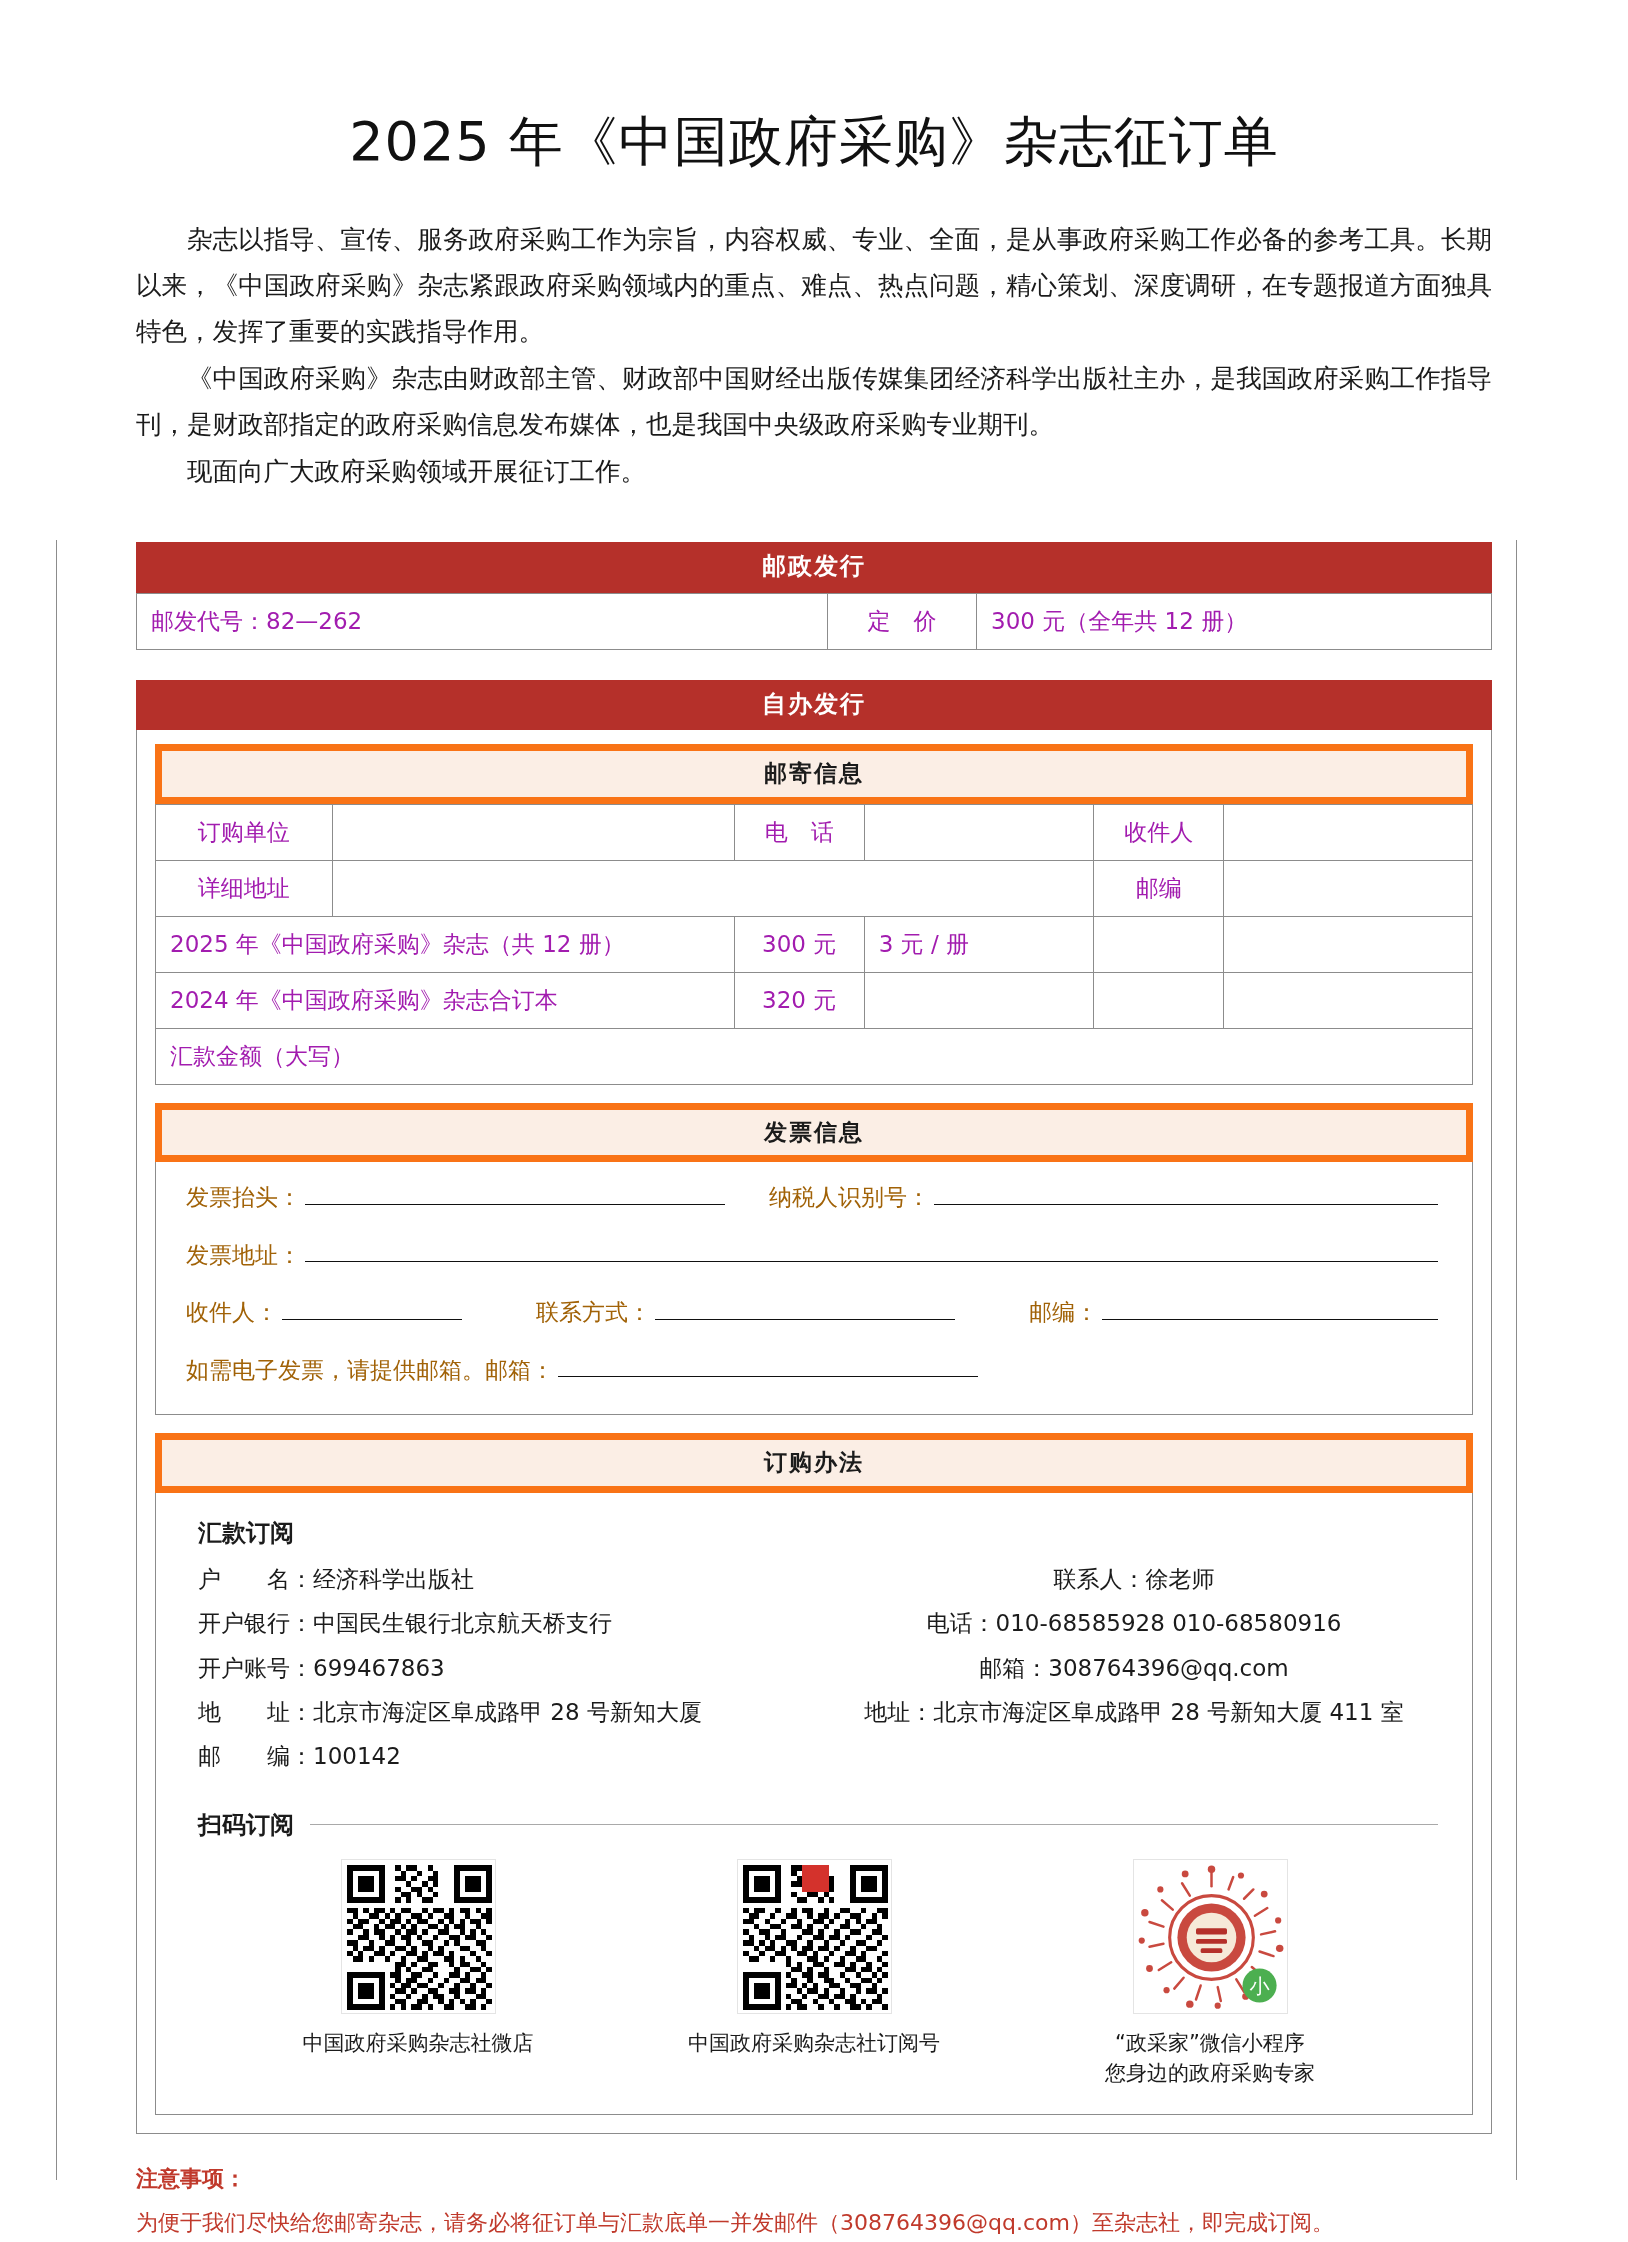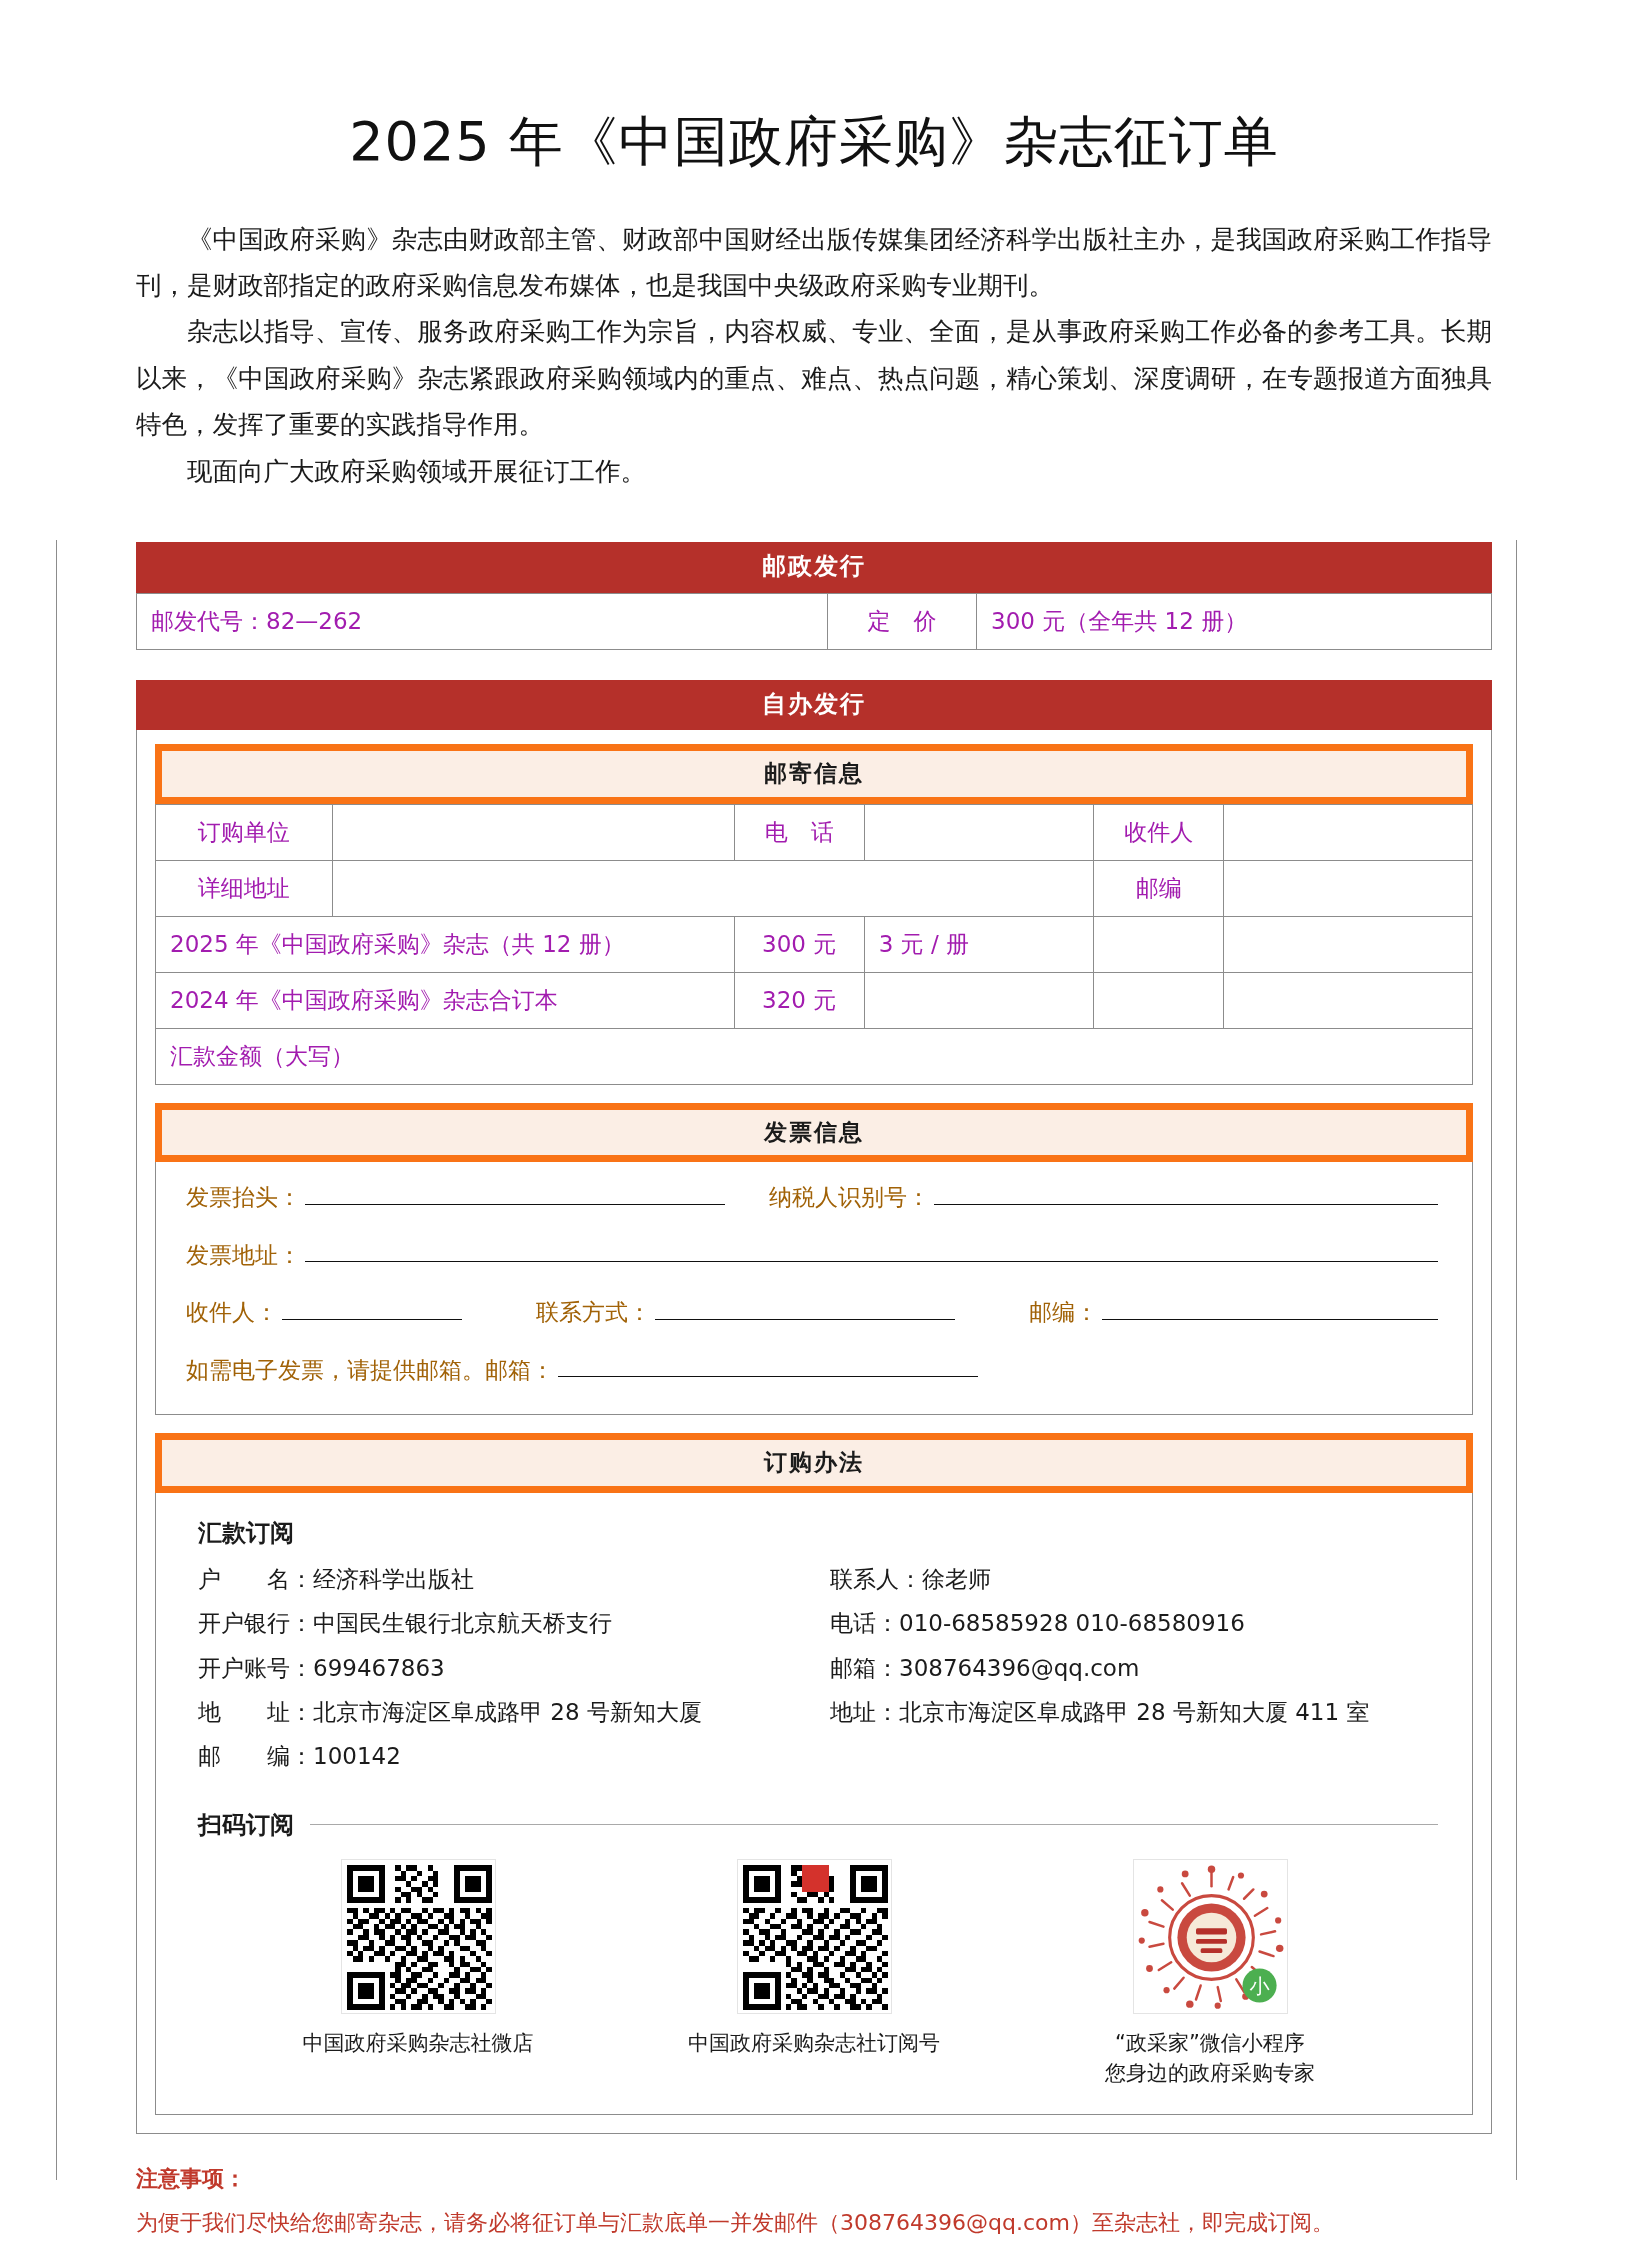--- a/index.html
+++ b/index.html
@@ -145,21 +145,21 @@
   }
   .sub-head {
     font-weight: bold;
     font-size: 24px;
     margin: 4px 0 14px 8px;
   }
   .two-col {
     display: flex;
   }
   .col-left { flex: 0 0 632px; }
-  .col-right { flex: 1 1 auto; }
+  .col-right { flex: 1 1 auto; text-align: center; }
   .kv {
     margin: 0 0 11px 8px;
     line-height: 1.45;
     white-space: nowrap;
   }
   .kv .k { display: inline-block; }
 
   
   .scan-head {
     display: flex;
@@ -229,22 +229,22 @@
 
 <div class="page">
   <div class="page-rule-left"></div>
   <div class="page-rule-right"></div>
 
   <div class="inner">
 
     <h1 class="doc-title">2025 年《中国政府采购》杂志征订单</h1>
 
     <div class="intro">
+      <p>杂志以指导、宣传、服务政府采购工作为宗旨，内容权威、专业、全面，是从事政府采购工作必备的参考工具。长期以来，《中国政府采购》杂志紧跟政府采购领域内的重点、难点、热点问题，精心策划、深度调研，在专题报道方面独具特色，发挥了重要的实践指导作用。</p>
       <p>《中国政府采购》杂志由财政部主管、财政部中国财经出版传媒集团经济科学出版社主办，是我国政府采购工作指导刊，是财政部指定的政府采购信息发布媒体，也是我国中央级政府采购专业期刊。</p>
-      <p>杂志以指导、宣传、服务政府采购工作为宗旨，内容权威、专业、全面，是从事政府采购工作必备的参考工具。长期以来，《中国政府采购》杂志紧跟政府采购领域内的重点、难点、热点问题，精心策划、深度调研，在专题报道方面独具特色，发挥了重要的实践指导作用。</p>
       <p>现面向广大政府采购领域开展征订工作。</p>
     </div>
 
     <div class="block postal-block">
       <div class="band">邮政发行</div>
       <table class="grid">
         <tbody>
             <tr>
           <td class="lbl-left" style="width:51%">邮发代号：82—262</td>
           <td class="lbl" style="width:11%">定　价</td>

